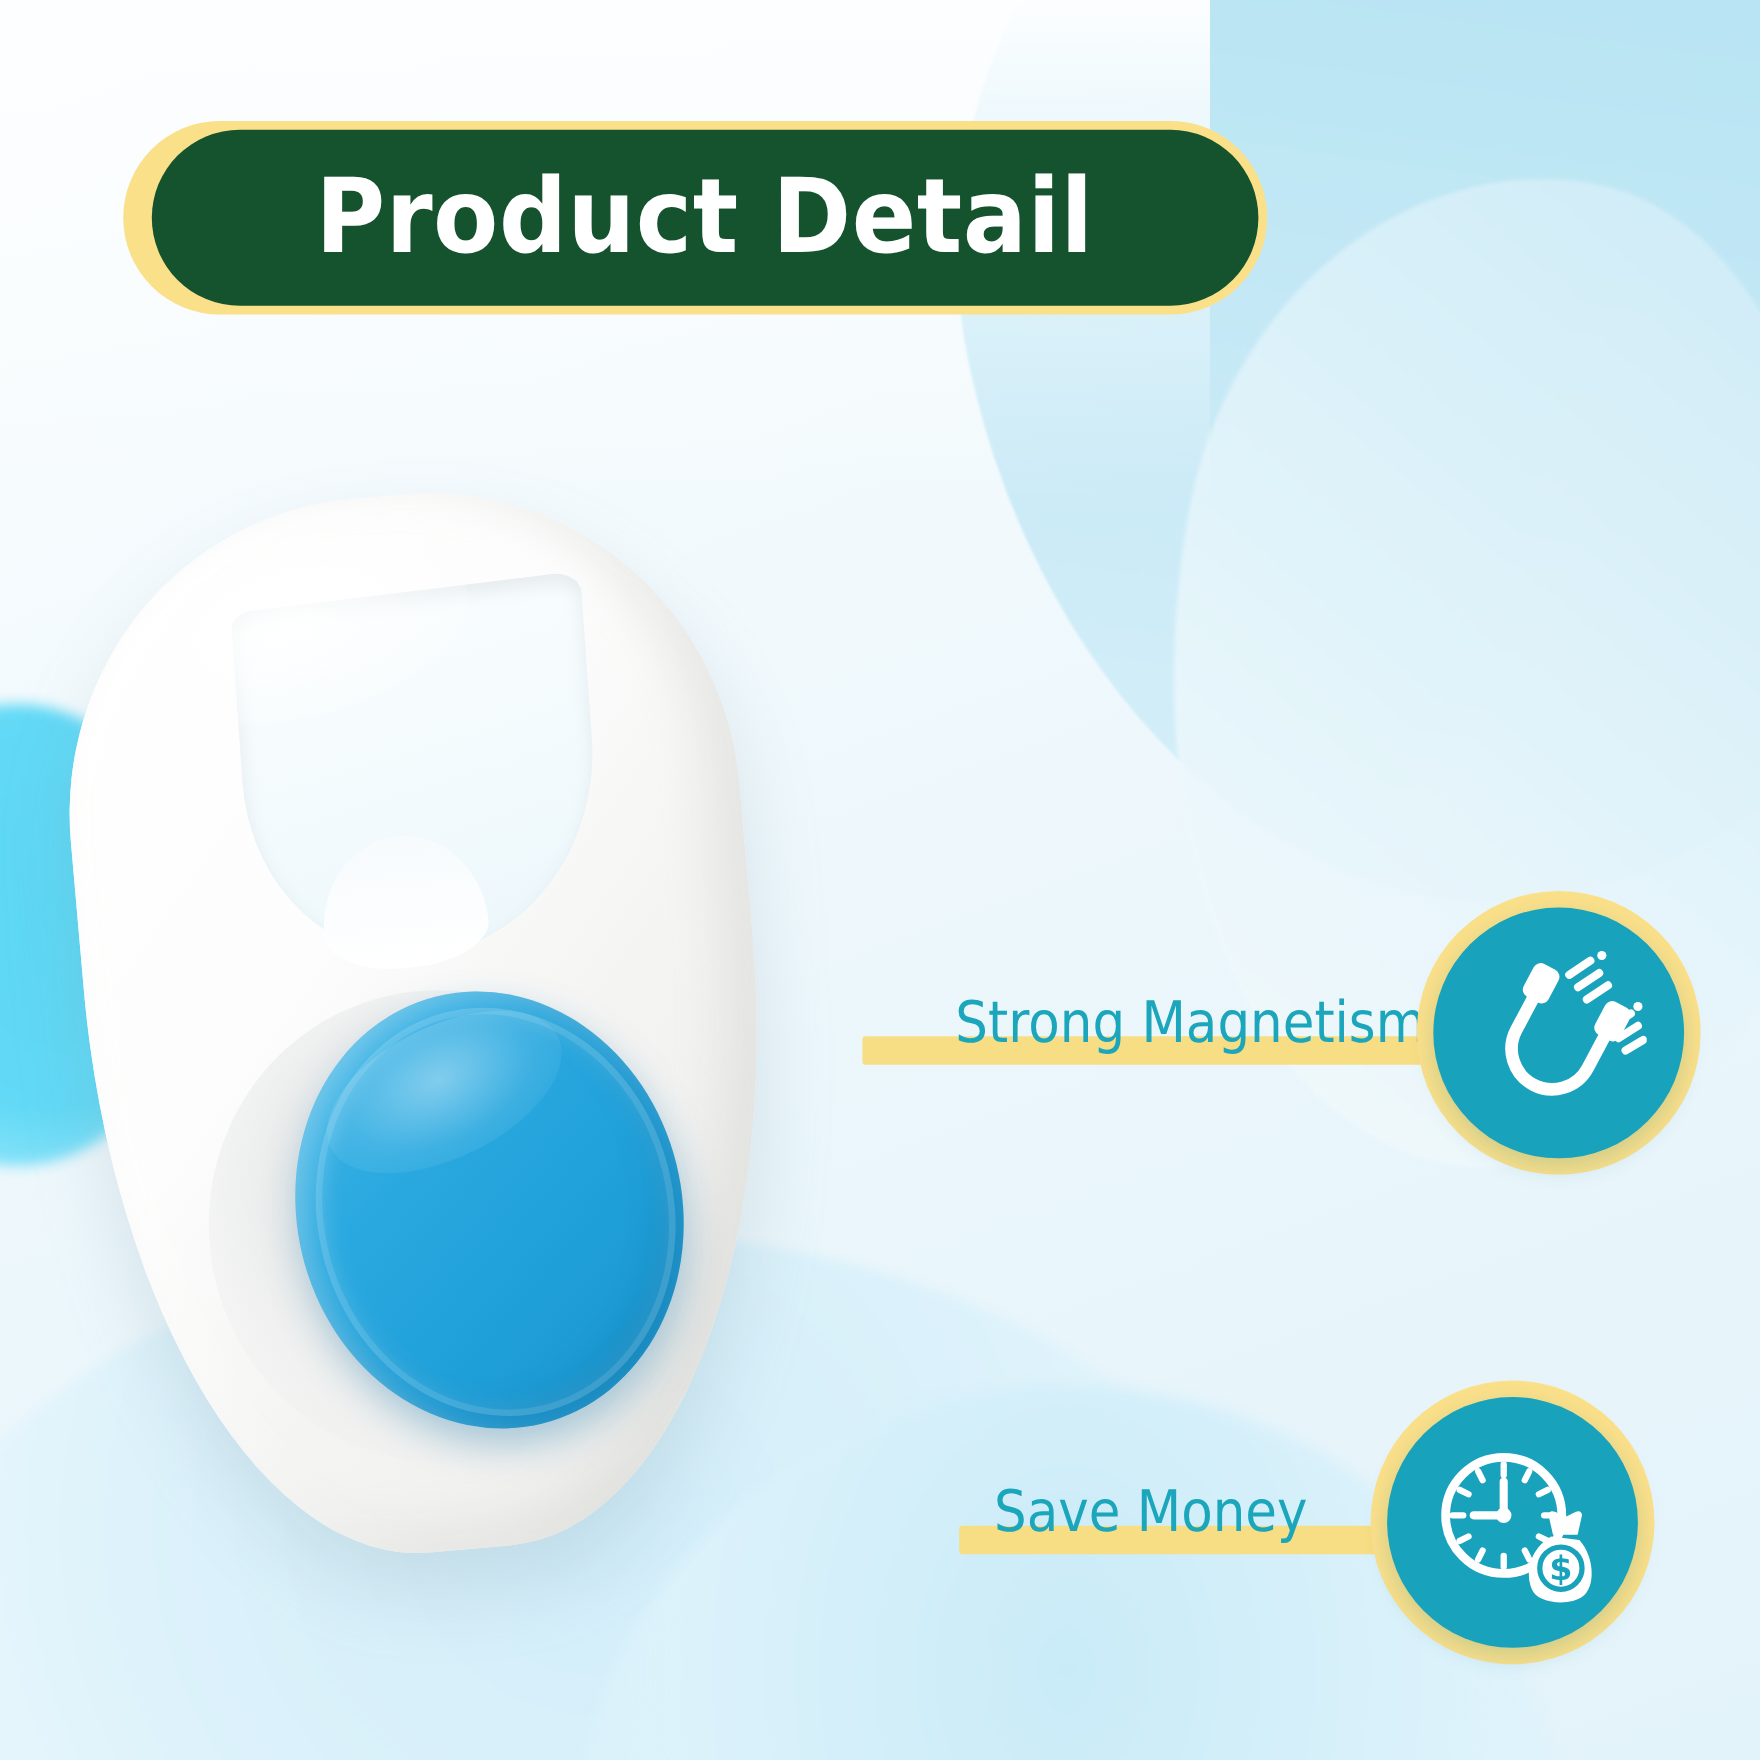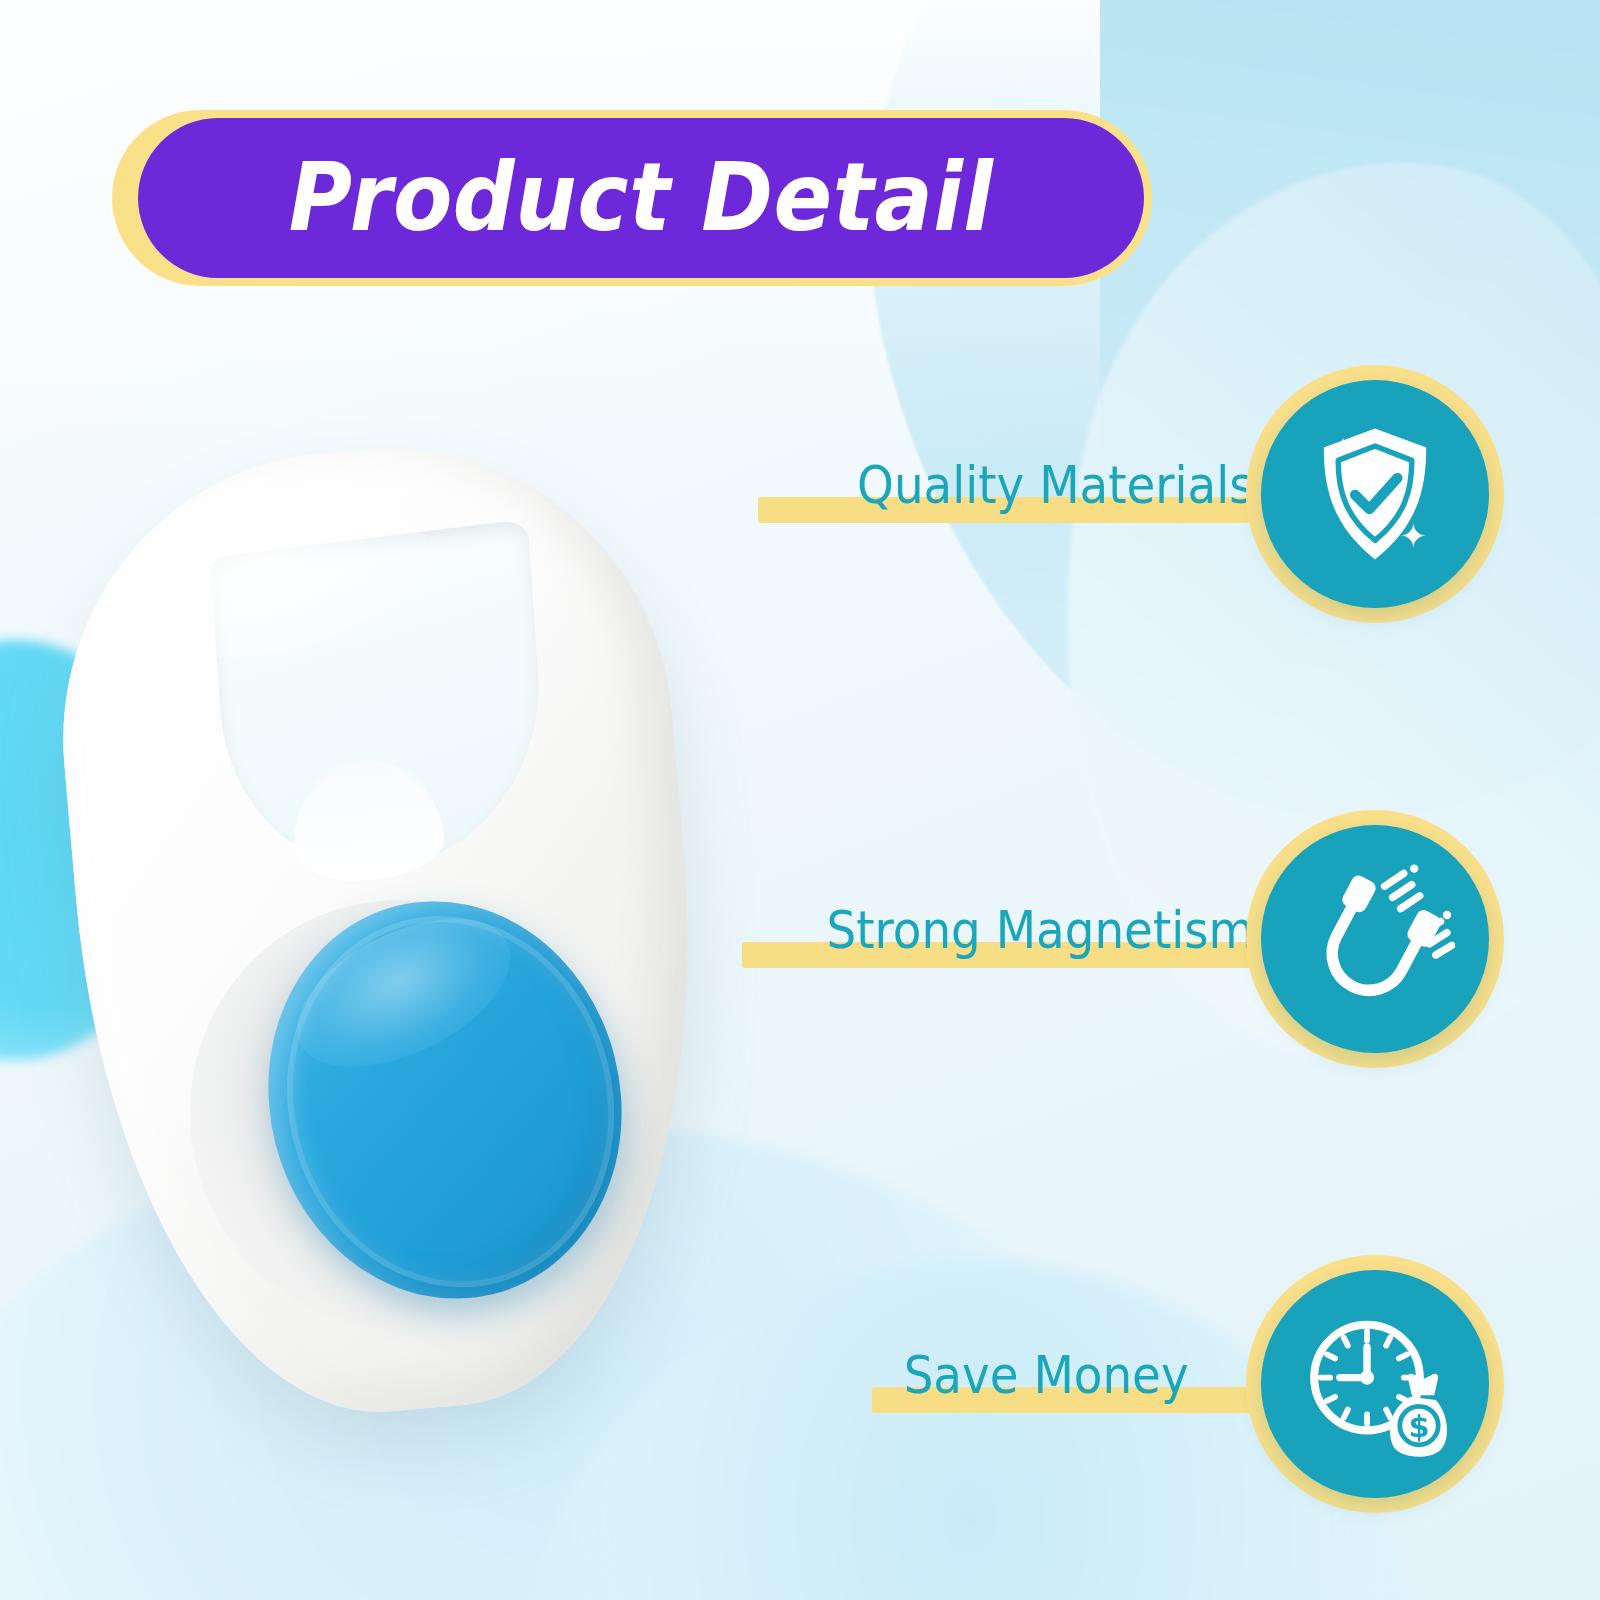--- a/index.html
+++ b/index.html
@@ -32,21 +32,21 @@
   .bg-bottom-arc2{position:absolute;left:520px;bottom:-520px;width:900px;height:860px;
     background:radial-gradient(ellipse at 50% 30%,#c9ebf8 0%,#dcf2fb 55%,rgba(240,250,253,0) 100%);
     border-radius:50%;filter:blur(6px);}
   .bg-soft-top{position:absolute;left:0;top:0;width:1100px;height:460px;
     background:linear-gradient(180deg,#fcfeff 0%,rgba(252,254,255,0) 100%);}
 
   
   .title-wrap{position:absolute;left:112px;top:110px;width:1040px;height:176px;}
   .title-ring{position:absolute;inset:0;background:#fbe08a;border-radius:88px;}
   .title-pill{position:absolute;left:26px;top:8px;right:8px;bottom:8px;
-    background:#6d28d9;border-radius:80px;display:flex;align-items:center;justify-content:center;font-style:italic;}
+    background:#14532d;border-radius:80px;display:flex;align-items:center;justify-content:center;}
   .title-text{color:#ffffff;font-size:94px;font-weight:bold;letter-spacing:.5px;
     font-family:"DejaVu Sans","Liberation Sans",sans-serif;
     transform:scaleX(.92);white-space:nowrap;line-height:1;}
 
   
   .product{position:absolute;left:70px;top:430px;width:650px;height:1010px;}
   .prod-body{position:absolute;left:10px;top:20px;width:610px;height:960px;
     background:linear-gradient(130deg,#ffffff 0%,#fdfdfd 38%,#f4f4f3 62%,#ececea 100%);
     border-radius:46% 46% 44% 44% / 30% 30% 56% 56%;
     transform:rotate(-5deg);
@@ -116,42 +116,22 @@
     <div class="prod-hole"></div>
     <div class="prod-hole-notch"></div>
     <div class="prod-inner-shadow"></div>
     <div class="magnet-disc">
       <div class="magnet-rim"></div>
       <div class="magnet-gloss"></div>
     </div>
     <div class="prod-highlight"></div>
   </div>
 
-  <div class="feature" style="left:758px;top:365px;">
-    <div class="feat-label-wrap" style="width:510px;height:258px;justify-content:flex-end;">
-      <div class="feat-bar" style="width:510px;bottom:100px;"></div>
-      <span class="feat-text" style="margin-bottom:100px;margin-right:14px;">Quality Materials</span>
-    </div>
-    <div class="badge" style="margin-left:-22px;">
-      <div class="badge-inner">
-        <span>
-          <svg viewBox="0 0 100 100" fill="none" xmlns="http://www.w3.org/2000/svg">
-            <path d="M50 9 L82 21 C82 48 76 70 50 91 C24 70 18 48 18 21 Z" fill="#ffffff"></path>
-            <path d="M50 20 L73 29 C73 48 68.5 64 50 79 C31.5 64 27 48 27 29 Z" fill="none" stroke="#18a2bb" stroke-width="3.4" stroke-linejoin="round"></path>
-            <path d="M37.5 50.5 L46.5 59.5 L64 40" fill="none" stroke="#18a2bb" stroke-width="6.4" stroke-linecap="round" stroke-linejoin="round"></path>
-            <path d="M37.5 50.5 L46.5 59.5 L64 40" fill="none" stroke="#ffffff" stroke-width="1.6" stroke-linecap="round" stroke-linejoin="round" opacity="0"></path>
-            <path d="M24 20 C27.5 20 30 17.5 30 14 C30 17.5 32.5 20 36 20 C32.5 20 30 22.5 30 26 C30 22.5 27.5 20 24 20 Z" fill="#ffffff"></path>
-            <path d="M66 76 C70.5 76 74 72.5 74 68 C74 72.5 77.5 76 82 76 C77.5 76 74 79.5 74 84 C74 79.5 70.5 76 66 76 Z" fill="#ffffff"></path>
-          </svg>
-        </span>
-      </div>
-    </div>
-  </div>
 
-  <div class="feature" style="left:742px;top:810px;align-items:flex-end;">
+  <div class="feature" style="left:784px;top:810px;align-items:flex-end;">
     <div class="feat-label-wrap" style="width:526px;height:258px;justify-content:flex-end;">
       <div class="feat-bar" style="width:526px;bottom:100px;"></div>
       <span class="feat-text" style="margin-bottom:100px;margin-right:14px;">Strong Magnetism</span>
     </div>
     <div class="badge" style="margin-left:-22px;">
       <div class="badge-inner">
         <span>
           <svg viewBox="0 0 100 100" fill="none" xmlns="http://www.w3.org/2000/svg">
             <g transform="rotate(28 50 52)">
               <path d="M27 26 L27 60 A23 23 0 0 0 73 60 L73 26" fill="none" stroke="#ffffff" stroke-width="7.2" stroke-linecap="round"></path>

